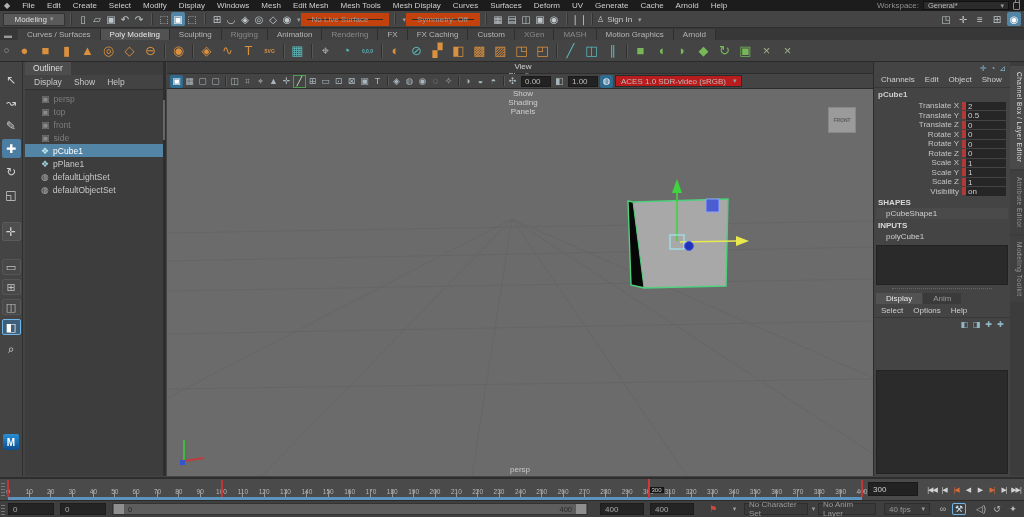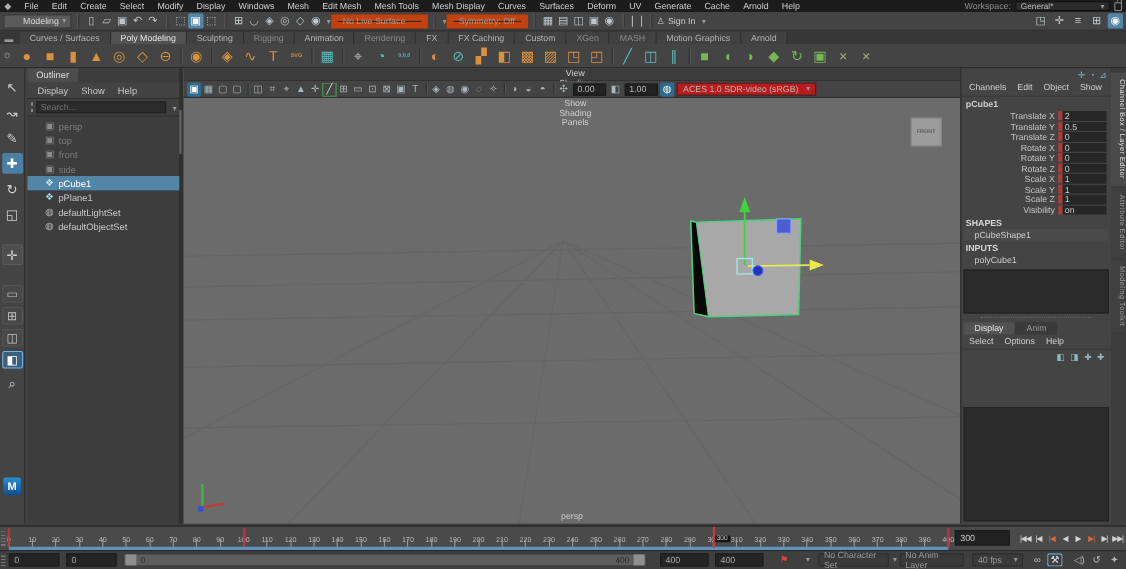--- a/index.html
+++ b/index.html
@@ -18,21 +18,21 @@
     display:flex; align-items:center; justify-content:space-between; font-size:7.5px; color:#bbb; }
   .caret::after { content:"▾"; font-size:7px; color:#999; margin-left:3px; }
   .lock-icon { width:7px; height:8px; border:1px solid #8a8a8a; border-radius:1px; position:relative; }
   .lock-icon::before { content:""; position:absolute; left:1px; top:-4px; width:3px; height:3px;
     border:1px solid #8a8a8a; border-bottom:none; border-radius:2px 2px 0 0; }
 
   
   .statusline { position:absolute; left:0; top:11px; width:1024px; height:17px; background:#444;
     border-bottom:1px solid #2e2e2e; display:flex; align-items:center; font-size:8px; padding:0 3px; }
   .mode-box { background:#5a5a5a; border:1px solid #333; width:62px; height:13px; display:flex;
-    align-items:center; justify-content:flex-end; padding:0 4px; font-size:8px; color:#ddd; }
+    align-items:center; justify-content:center; padding:0 4px; font-size:8px; color:#ddd; }
   .sl-sep { width:1px; height:12px; background:#575757; margin:0 5px; box-shadow:1px 0 0 #333; }
   .sl-ico { width:14px; height:14px; display:flex; align-items:center; justify-content:center;
     font-size:10px; color:#bfc7cb; }
   .sl-ico.active { background:#5285a6; border-radius:2px; color:#fff; }
   .field-dark { background:#2b2b2b; border:6px solid #c2410c; height:13px; display:flex; align-items:center;
     padding:0 5px; color:#9a9a9a; font-size:8px; }
   .signin { display:flex; align-items:center; gap:3px; color:#ccc; }
   .sl-right { margin-left:auto; display:flex; align-items:center; gap:3px; }
 
   
@@ -108,21 +108,21 @@
     border:1px solid #888; color:#5e5e5e; font-size:5px; font-weight:bold; display:flex; align-items:center; justify-content:center; }
   .persp-label { position:absolute; left:0; bottom:2px; width:100%; text-align:center; font-size:8px; color:#c9c9c9; }
 
   
   .rightpanel { position:absolute; left:873px; top:0; width:137px; height:414px; background:#444;
     border-left:1px solid #2c2c2c; font-size:8px; }
   .cb-topicons { display:flex; justify-content:flex-end; gap:4px; padding:2px 4px 0; font-size:8px; }
   .cb-menus { display:flex; padding:2px 2px 3px; border-bottom:1px solid #383838; }
   .cb-menu { padding:0 5px; color:#cfcfcf;text-align:right; }
   .cb-obj { padding:2px 4px; color:#cfcfcf; font-weight:bold; }
-  .ch-row { display:flex; height:9.5px; }
+  .ch-row { display:flex; align-items:center; height:9.5px; }
   .ch-label { width:88px; text-align:right; color:#c4c4c4; padding-right:3px; }
   .ch-key { width:4px; height:8px; background:#b03a3a; }
   .ch-value { flex:1; background:#262626; height:8.5px; margin-right:4px; color:#ccc; padding-left:2px; }
   .cb-section { padding:2px 4px 1px; color:#d8d8d8; font-weight:bold; }
   .cb-node { padding:1px 4px 1px 10px; color:#cfcfcf; background:#4a4a4a; margin:0 2px; }
   .cb-void { background:#2a2a2a; border:1px solid #222; height:40px; margin:3px 2px; }
   .cb-divider { border-top:1px dotted #666; margin:3px 18px; }
   .layer-tabs { display:flex; gap:1px; padding:1px 2px 0; }
   .layer-tab { padding:1px 10px; background:#3a3a3a; color:#9a9a9a; }
   .layer-tab.active { background:#525252; color:#e8e8e8; }
@@ -603,25 +603,20 @@
     <div class="outliner">
       <span class="out-tab">Outliner</span>
       <div class="out-menus">
 
           <span class="out-menu">Display</span>
 
           <span class="out-menu">Show</span>
 
           <span class="out-menu">Help</span>
 
-      </div>
-      <div class="out-search">
-        <span class="search-frame"></span>
-        <input placeholder="Search..." style="">
-        <span class="caret"></span>
       </div>
       <div class="out-list">
 
           <div class="out-row muted">
             <span class="out-icon" style="color: rgb(138, 138, 138);">▣</span>
             <span>persp</span>
           </div>
 
           <div class="out-row muted">
             <span class="out-icon" style="color: rgb(138, 138, 138);">▣</span>

